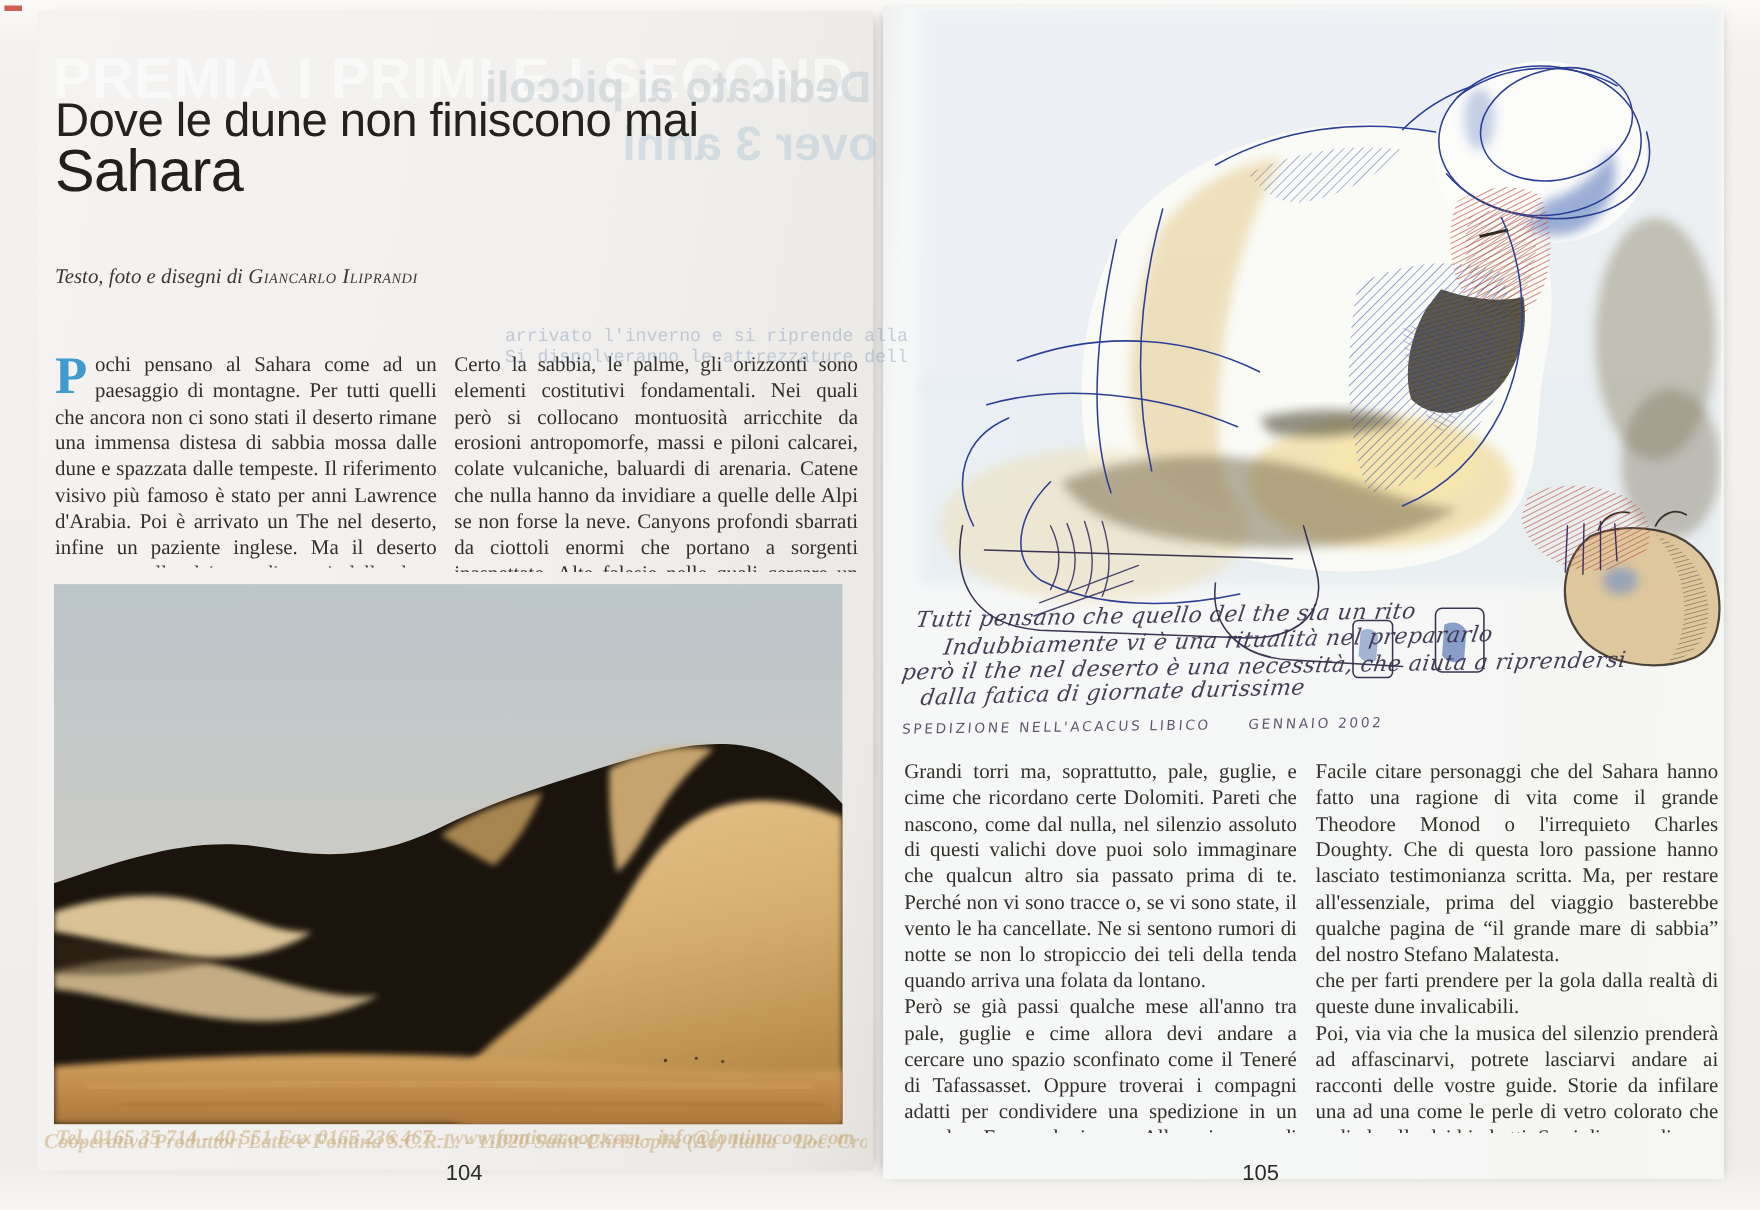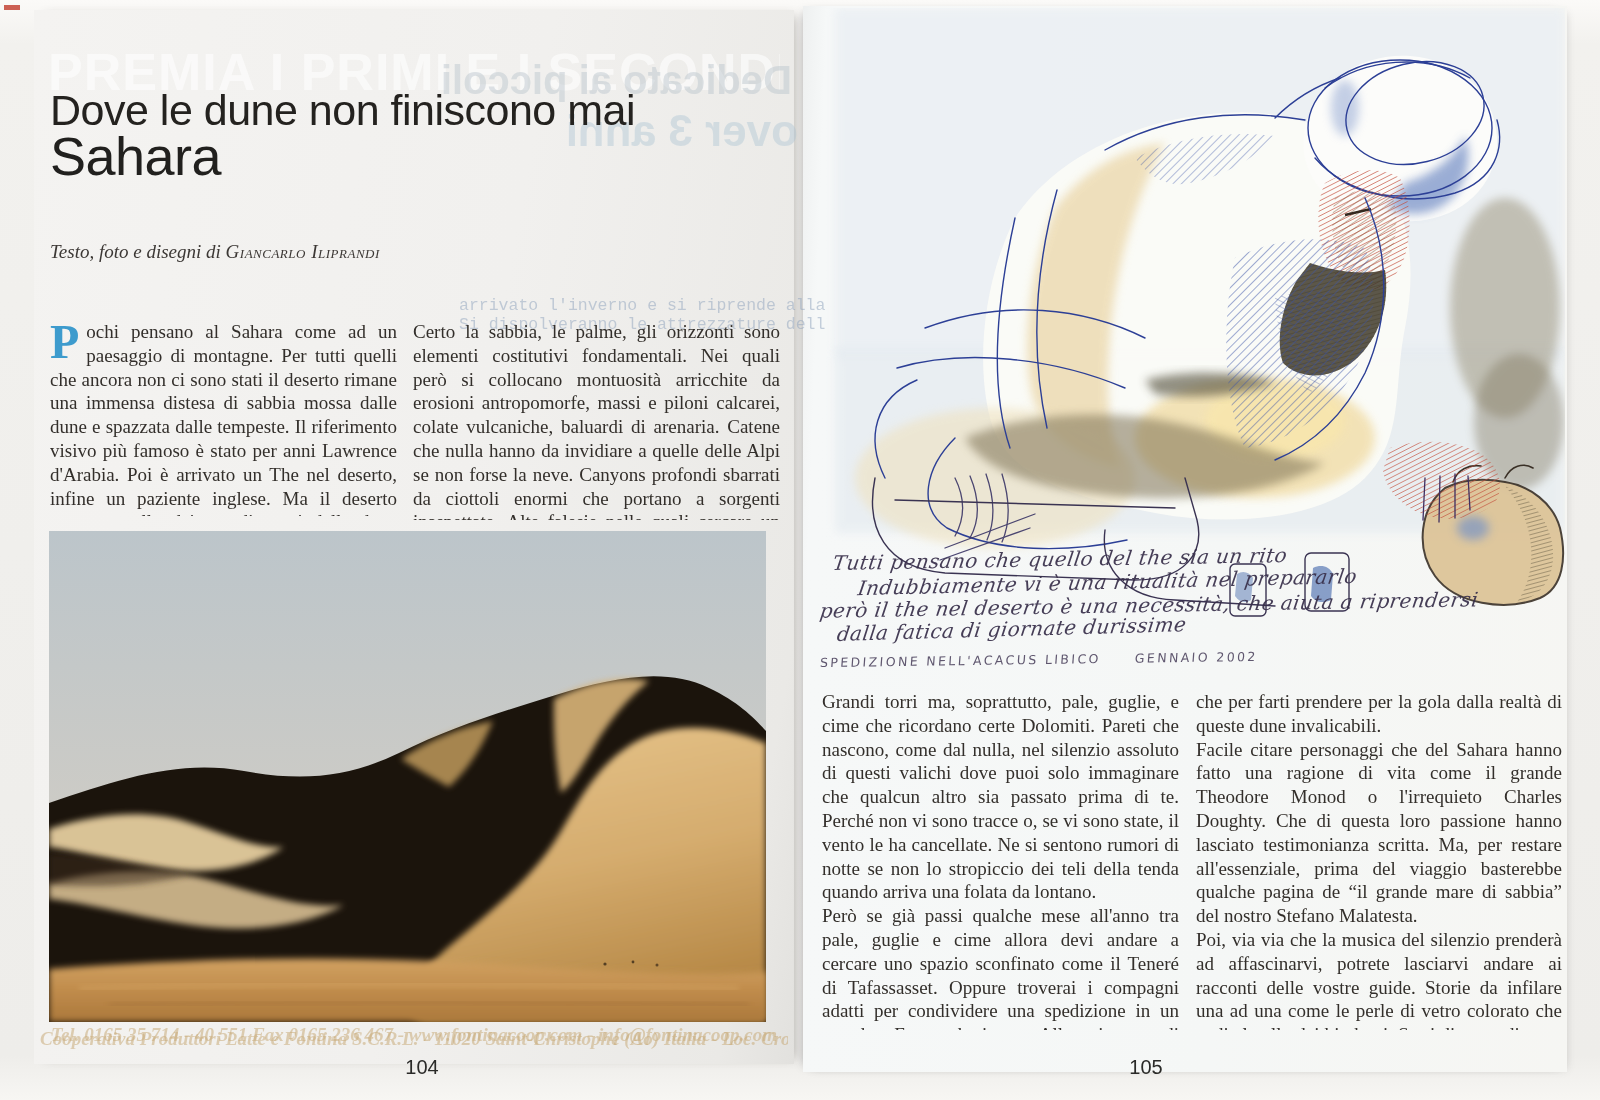--- a/index.html
+++ b/index.html
@@ -271,20 +271,20 @@
   <div class="abs hand l4">dalla fatica di giornate durissime</div>
   <div class="abs hand-caption">
     <span>Spedizione nell'Acacus libico</span><span class="gap"></span><span>gennaio 2002</span>
   </div>
 
   <div class="abs bodytext rp-col1">
     <p>Grandi torri ma, soprattutto, pale, guglie, e cime che ricordano certe Dolomiti. Pareti che nascono, come dal nulla, nel silenzio assoluto di questi valichi dove puoi solo immaginare che qualcun altro sia passato prima di te. Perché non vi sono tracce o, se vi sono state, il vento le ha cancellate. Ne si sentono rumori di notte se non lo stropiccio dei teli della tenda quando arriva una folata da lontano.</p>
     <p>Però se già passi qualche mese all'anno tra pale, guglie e cime allora devi andare a cercare uno spazio sconfinato come il Teneré di Tafassasset. Oppure troverai i compagni adatti per condividere una spedizione in un grande Erg sahariano. Alla ricerca di testimonianze sui nostri predecessori. Di rapide salite per allargare il tramonto verso l'orizzonte. Di ritmi di vita purtroppo oramai accantonati. Ma an-</p>
   </div>
   <div class="abs bodytext rp-col2">
+    <p>Facile citare personaggi che del Sahara hanno fatto una ragione di vita come il grande Theodore Monod o l'irrequieto Charles Doughty. Che di questa loro passione hanno lasciato testimonianza scritta. Ma, per restare all'essenziale, prima del viaggio basterebbe qualche pagina de “il grande mare di sabbia” del nostro Stefano Malatesta.</p>
     <p>che per farti prendere per la gola dalla realtà di queste dune invalicabili.</p>
-    <p>Facile citare personaggi che del Sahara hanno fatto una ragione di vita come il grande Theodore Monod o l'irrequieto Charles Doughty. Che di questa loro passione hanno lasciato testimonianza scritta. Ma, per restare all'essenziale, prima del viaggio basterebbe qualche pagina de “il grande mare di sabbia” del nostro Stefano Malatesta.</p>
     <p>Poi, via via che la musica del silenzio prenderà ad affascinarvi, potrete lasciarvi andare ai racconti delle vostre guide. Storie da infilare una ad una come le perle di vetro colorato che vedi al collo dei bimbetti. Se si dispone di poco tempo, se la stagione invernale non è ancora ricca di neve, se si vuole evitare di essere intruppati tra la folla è il momento di volare</p>
   </div>
 
   <div class="abs pagenum right">105</div>
 
 </div>
 
 </body></html>

